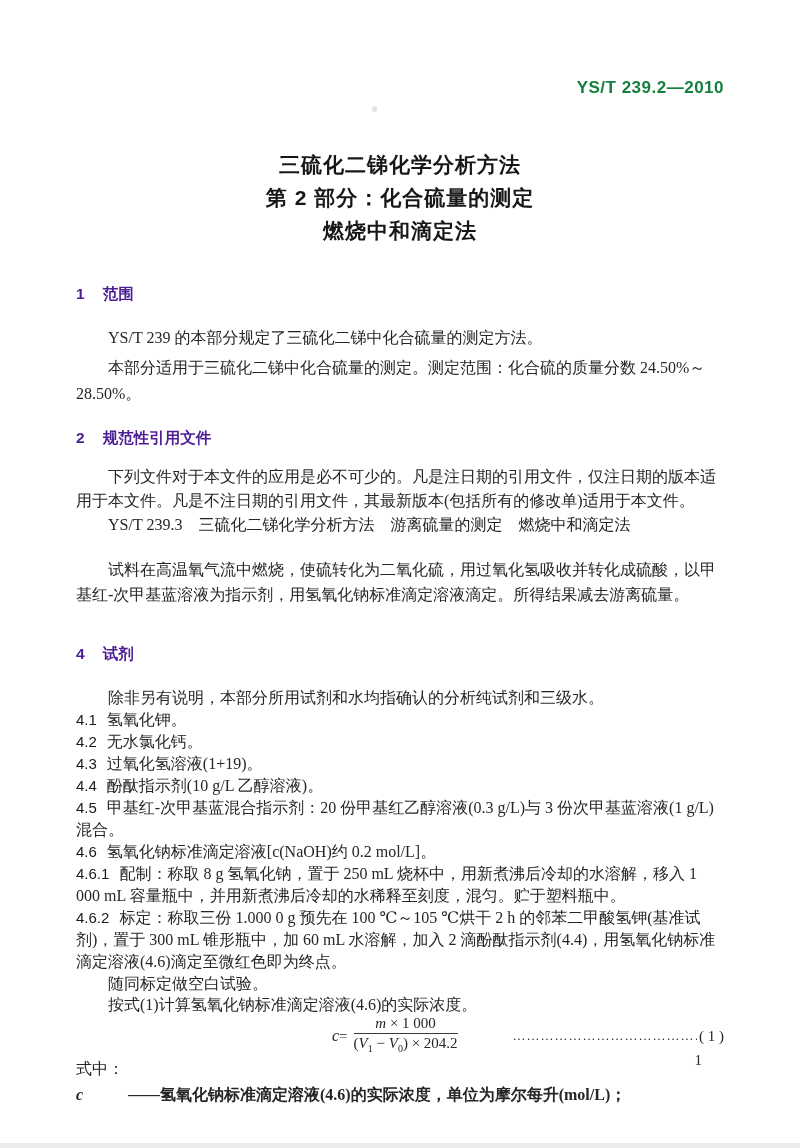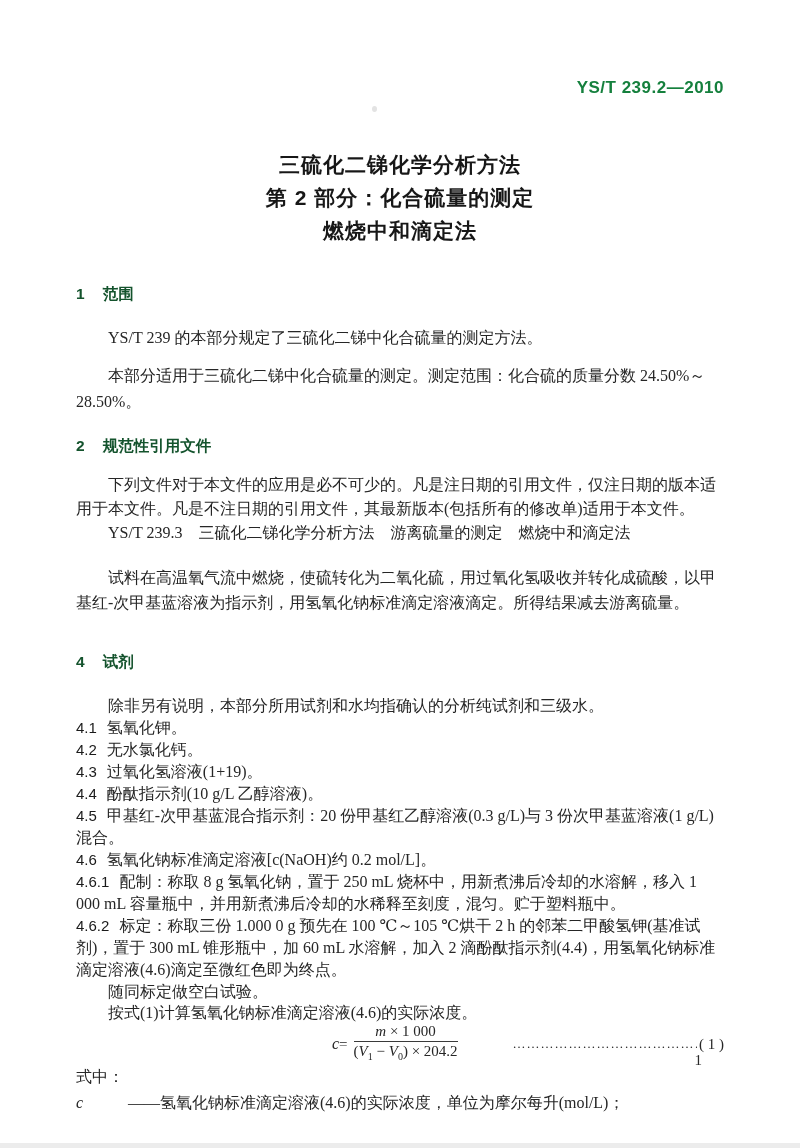--- a/index.html
+++ b/index.html
@@ -19,30 +19,30 @@
   }
   .title-block {
     margin-top:50px; text-align:center;
     font-family:"Liberation Sans","DejaVu Sans",sans-serif;
     font-weight:700; font-size:21px; line-height:33px;
     letter-spacing:1px; color:#171717;
   }
   .sec-h {
     margin-top:36px;
     font-family:"Liberation Sans","DejaVu Sans",sans-serif;
-    font-weight:700; font-size:15.5px; line-height:22px; color:#14532d;
+    font-weight:700; font-size:15.5px; line-height:22px; color:#4c1d95;
   }
   .sec-h .sec-num { display:inline-block; margin-right:18px; }
   .sec-h.h2 { margin-top:20px; }
   .sec-h.h3 { margin-top:18px; }
   .sec-h.h4 { }
 
   p { font-size:16px; line-height:24px; color:#262626; }
   .ind { text-indent:2em; }
-  .s1p { line-height:26px; margin-top:12px; }
+  .s1p { line-height:26px; margin-top:4px; }
   .s1p.first { margin-top:20px; }
   .s2p { margin-top:16px; }
   .s2p.ref { margin-top:0; }
   .s3p { margin-top:20px; line-height:25px; }
   .s4intro { margin-top:22px; line-height:22px; }
 
   .item { line-height:22px; }
   .item-num {
     font-family:"Liberation Sans","DejaVu Sans",sans-serif;
     font-weight:400; margin-right:10px; font-size:15px; color:#1a1a1a;
@@ -53,21 +53,21 @@
   .frac { display:inline-block; text-align:center; font-size:15px; line-height:17px; }
   .frac .top { display:block; border-bottom:1.4px solid #3a3a3a; padding:0 8px 1px; }
   .frac .bot { display:block; padding-top:1px; }
   .fvar { font-style:italic; }
   .feq { margin:0 6px 0 0; font-size:15px; }
   .dots { flex:1; margin-left:55px; overflow:hidden; white-space:nowrap; font-size:13px; color:#2c2c2c; letter-spacing:1px; }
   .fnum { font-size:15px; margin-left:2px; white-space:nowrap; }
   sub { font-size:10px; }
 
   .where-intro { margin-top:2px; line-height:24px; }
-  .where-line { line-height:24px; margin-top:2px; }
+  .where-line { line-height:24px; margin-top:2px;font-weight:bold; }
   .where-sym { display:inline-block; width:52px; font-style:italic; }
 
   .page-number {
     position:absolute; z-index:2; right:98px; top:1052px;
     font-size:15px; color:#2a2a2a;
   }
   .watermark {
     position:absolute; z-index:1; left:338px; top:982px;
     font-family:"DejaVu Sans","Liberation Sans",sans-serif;
     font-weight:700; font-size:94px; line-height:1;

